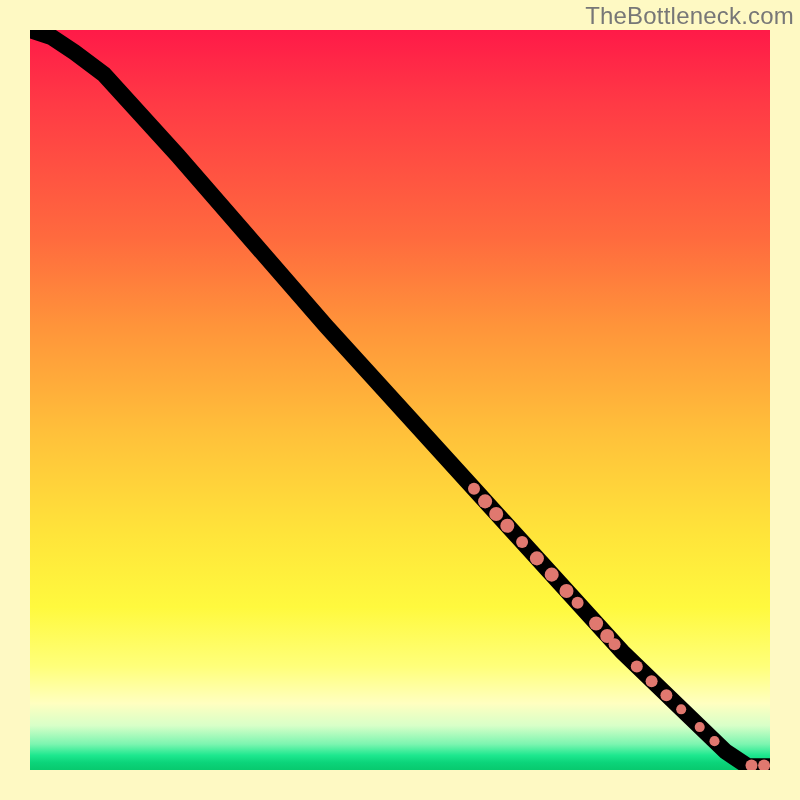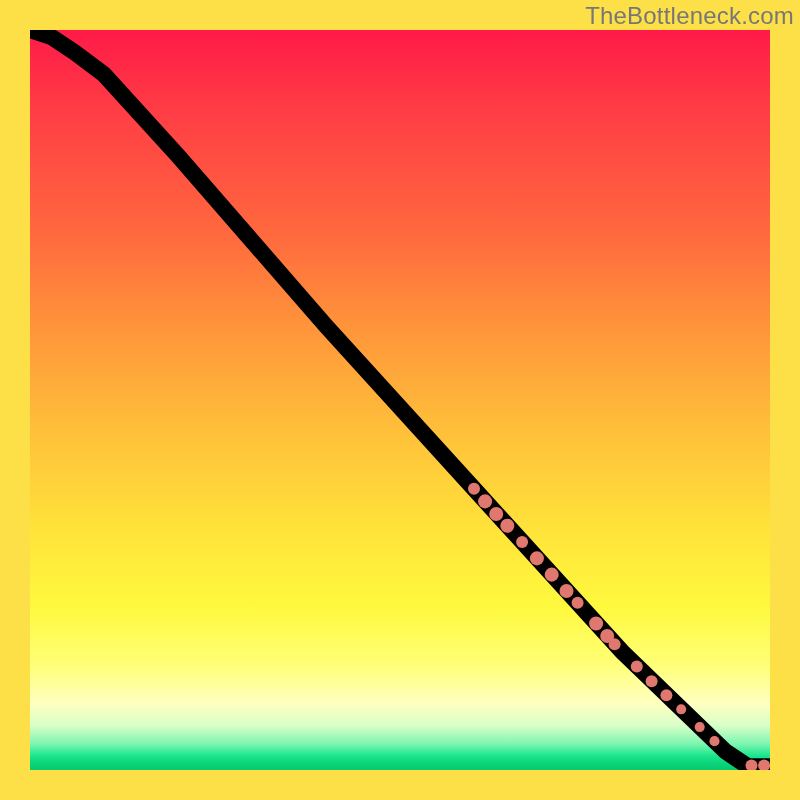--- a/index.html
+++ b/index.html
@@ -8,21 +8,21 @@
     width: 800px;
     height: 800px;
     background: #000;
     overflow: hidden;
     font-family: Arial, Helvetica, sans-serif;
   }
   .frame {
     position: relative;
     width: 800px;
     height: 800px;
-    background: #fde047;
+    background: #fef9c3;
   }
   .watermark {
     position: absolute;
     top: 2px;
     right: 6px;
     color: #777;
     font-size: 24px;
     font-weight: 500;
     letter-spacing: 0.2px;
     z-index: 50;

